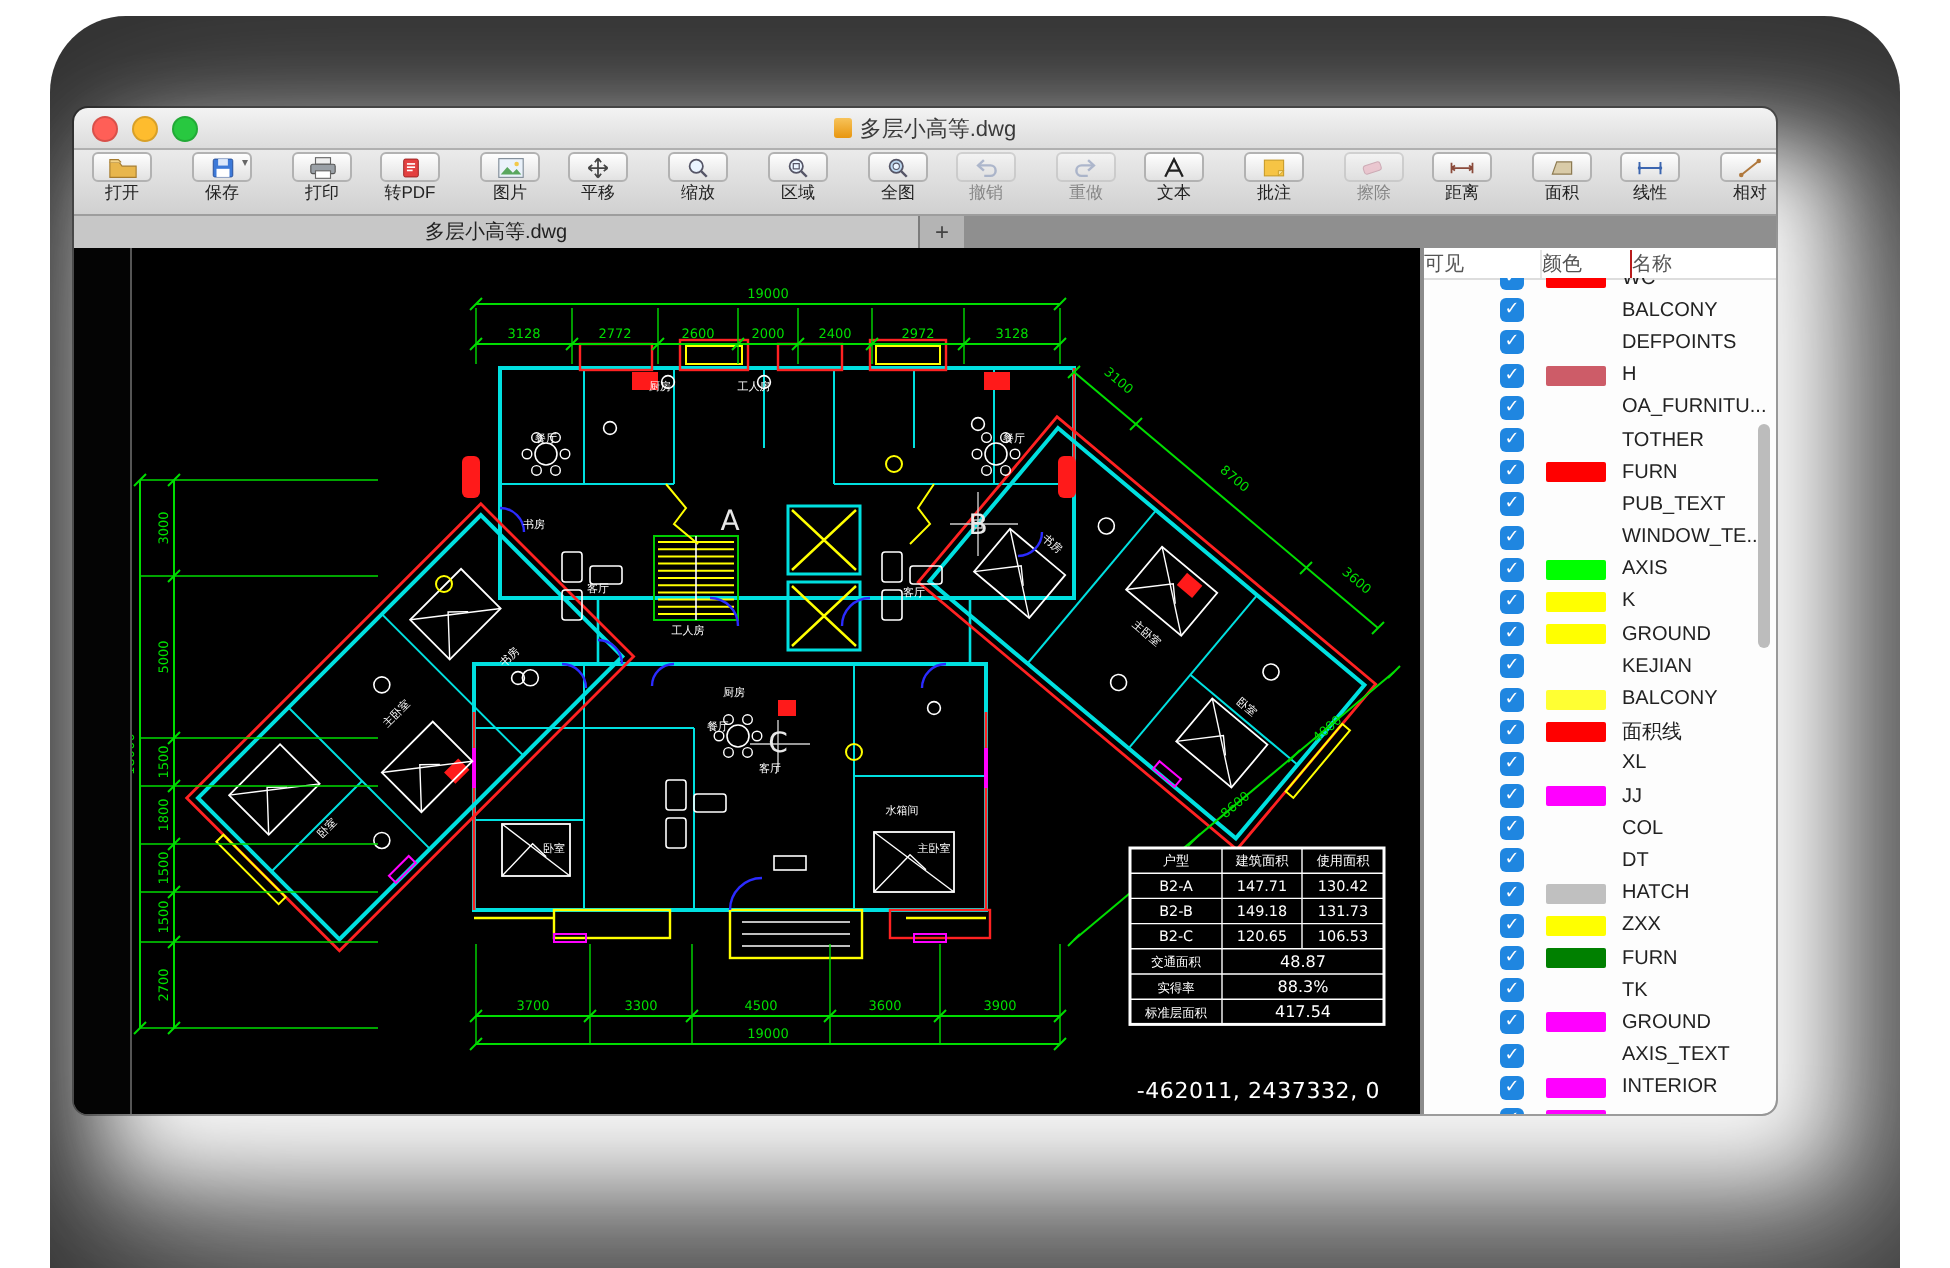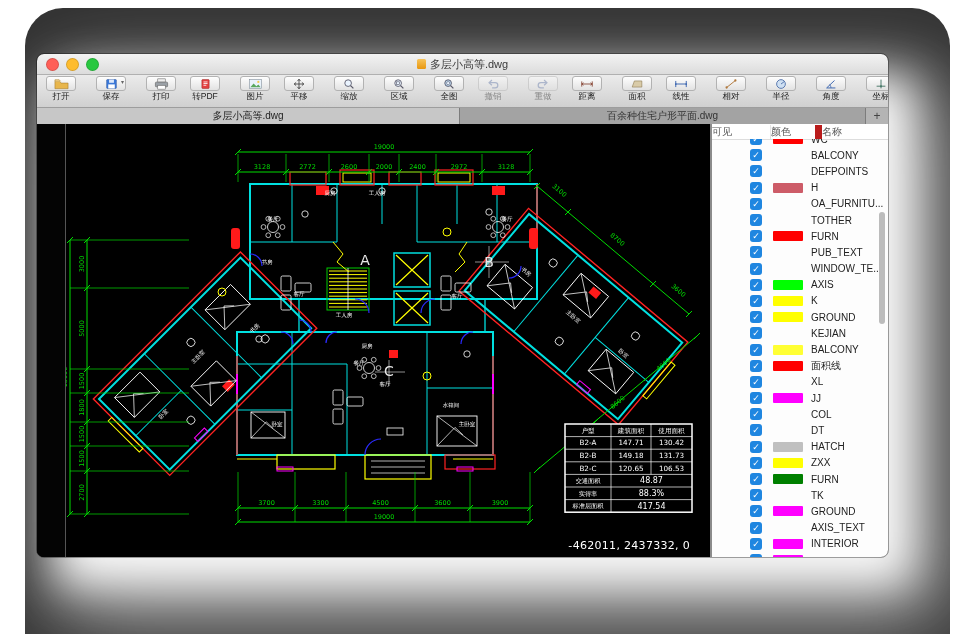--- a/index.html
+++ b/index.html
@@ -42,21 +42,21 @@
            border-right:1px solid #555}
 .coords{position:absolute;right:20px;bottom:5px;color:#fff;font-size:11px;font-weight:normal;
         letter-spacing:.3px;font-family:"DejaVu Sans",sans-serif}
 .divider{width:2px;background:#8c8c8c;flex:0 0 auto}
 .panel{flex:1;background:#fdfdfd;position:relative;overflow:hidden}
 .panel-header{height:15px;display:flex;align-items:center;font-size:10px;color:#555;
               border-bottom:1px solid #ddd;background:#fff}
 .ph-col{}
 .ph-visible{width:58px;border-right:1px solid #e5e5e5}
 .ph-color{width:44px}
-.ph-name{flex:1;border-left:7px solid #b91c1c}
+.ph-name{flex:1;border-left:1px solid #b91c1c}
 .layer-list{position:absolute;top:15px;left:0;right:0;bottom:0;overflow:hidden}
 .layer-row{height:16.2px;display:flex;align-items:center;padding-left:38px;box-sizing:border-box}
 .layer-row.first{margin-top:-8px}
 .cb{width:12px;height:12px;background:#1f86e0;border-radius:3px;color:#fff;font-size:9px;
     line-height:12px;text-align:center;flex:0 0 auto;font-family:"DejaVu Sans",sans-serif}
 .swatch{width:30px;height:10px;margin-left:11px;flex:0 0 auto;border-radius:1px}
 .lname{margin-left:8px;font-size:10px;color:#222;white-space:nowrap}
 .scrollbar{position:absolute;right:3px;top:88px;width:6px;height:112px;background:#bcbcbc;
            border-radius:3px}
 svg text{font-family:"DejaVu Sans",sans-serif}
@@ -197,20 +197,47 @@
               <path d="M9.2 1.5l3.3 3-3.3 3" fill="none" stroke="#6a7fae" stroke-width="1.4"></path>
             </svg>
           </div>
           <div class="lbl">重做</div>
         </div>
       </div>
       <div class="tb-group">
         <div class="tb-btn">
           <div class="box">
             <svg width="14" height="12" viewBox="0 0 16 12">
+              <path d="M3 11L8 1l5 10M4.8 7.5h6.4" fill="none" stroke="#222" stroke-width="1.3"></path>
+            </svg>
+          </div>
+          <div class="lbl">文本</div>
+        </div>
+        <div class="tb-btn">
+          <div class="box">
+            <svg width="14" height="12" viewBox="0 0 16 12">
+              <rect x="2.5" y="1.5" width="11" height="9" fill="#f6c445" stroke="#c79a26" stroke-width=".6"></rect>
+              <path d="M10.5 10.5v-3h3z" fill="#fae49a" stroke="#c79a26" stroke-width=".5"></path>
+            </svg>
+          </div>
+          <div class="lbl">批注</div>
+        </div>
+        <div class="tb-btn disabled">
+          <div class="box">
+            <svg width="14" height="12" viewBox="0 0 16 12">
+              <rect x="2" y="3.5" width="10" height="5" rx="1.5" transform="rotate(-18 7 6)" fill="#f2a4b8" stroke="#b3697f" stroke-width=".6"></rect>
+            </svg>
+          </div>
+          <div class="lbl">擦除</div>
+        </div>
+      </div>
+      <div class="tb-group">
+        <div class="tb-btn">
+          <div class="box">
+            <svg width="14" height="12" viewBox="0 0 16 12">
               <path d="M2 3v6M14 3v6M2 6h12M2 6l2-1.4M2 6l2 1.4M14 6l-2-1.4M14 6l-2 1.4" stroke="#8a4a3a" stroke-width="1" fill="none"></path>
             </svg>
           </div>
           <div class="lbl">距离</div>
         </div>
         <div class="tb-btn">
           <div class="box">
             <svg width="14" height="12" viewBox="0 0 16 12">
               <path d="M2.5 9.5L5 2.5h8.5v7z" fill="#d9cba8" stroke="#8d7b52" stroke-width=".7"></path>
             </svg>
@@ -276,21 +303,20 @@
               <path d="M2 8.5l6 3 6-3" fill="none" stroke="#8aa2b8" stroke-width=".8"></path>
             </svg>
           </div>
           <div class="lbl">图层</div>
         </div>
       </div>
     </div>
 
   <div class="tabbar">
     <div class="tab tab1">多层小高等.dwg</div>
-    <div class="tab tab2">百余种住宅户形平面.dwg</div>
     <div class="tab-plus">+</div>
   </div>
 
   <div class="content">
 
     <div class="canvas">
       <div class="leftstrip"></div>
       <svg id="plan" width="673" height="436" viewBox="0 0 673 436">
 
         <g id="walls">

